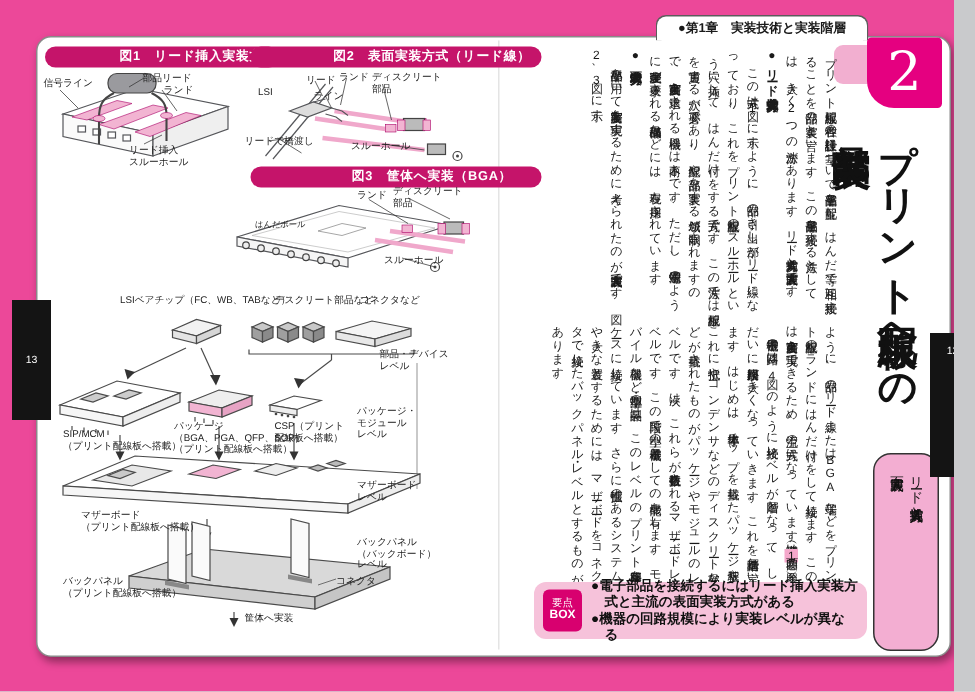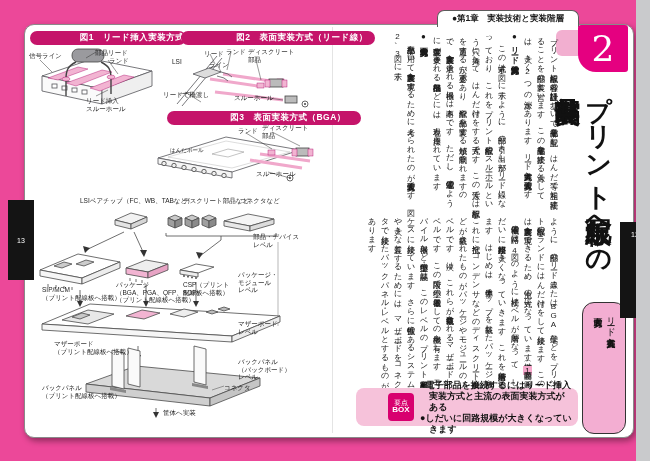--- a/index.html
+++ b/index.html
@@ -33,29 +33,29 @@
          line-height:13px;color:#1a1a1a;z-index:2;}
   #band1{left:336px;top:32px;width:224px;height:176px;}
   #band2{left:336px;top:212px;width:224px;height:176px;}
   .vband p{margin:0;}
   .vhead{font-weight:bold;}
   .hl{background:#f5a8cb;}
   
   #kpbox{position:absolute;left:356px;top:388px;width:222px;height:38px;background:#f6c2da;
          border-radius:8px;display:flex;align-items:center;gap:6px;padding:3px 6px;box-sizing:border-box;z-index:2;}
   #kpbadge{width:26px;height:28px;background:#d8006f;border-radius:4px;color:#fff;flex:0 0 auto;
-           display:flex;flex-direction:column;align-items:center;justify-content:center;line-height:1.1;margin-left:26px;}
+           display:flex;flex-direction:column;align-items:center;justify-content:center;line-height:1.1;}
   #kpbadge .b1{font-size:7px;}
   #kpbadge .b2{font-size:8px;font-weight:bold;}
   .kp-item{font-size:9px;font-weight:bold;line-height:11px;padding-left:9px;text-indent:-9px;color:#111;}
   
   .figpill{position:absolute;background:#c5146a;color:#fff;font-weight:bold;font-size:8.5px;
            border-radius:8px;display:flex;align-items:center;justify-content:center;z-index:2;letter-spacing:.5px;padding-left:48px;}
   #f1pill{left:30px;top:31px;width:108px;height:14px;}
-  #f2pill{left:181px;top:31px;width:146px;height:14px;}
+  #f2pill{left:167px;top:31px;width:146px;height:14px;}
   #f3pill{left:167px;top:111px;width:146px;height:14px;}
   #f4pill{left:113px;top:184px;width:134px;height:14px;}
   .flabel{position:absolute;font-size:6.5px;line-height:7.5px;white-space:pre-line;color:#222;z-index:3;}
   .fsvg{position:absolute;z-index:2;}
 </style>
 </head>
 <body>
 
 <div class="stage">
 
@@ -152,21 +152,21 @@
   <span class="flabel" style="left:172px;top:58px;">LSI</span>
   <span class="flabel" style="left:204px;top:50px;">リード</span>
   <span class="flabel" style="left:226px;top:48px;">ランド</span>
   <span class="flabel" style="left:248px;top:48px;">ディスクリート
 部品</span>
   <span class="flabel" style="left:209px;top:61px;">ライン</span>
   <span class="flabel" style="left:163px;top:91px;">リードで橋渡し</span>
   <span class="flabel" style="left:234px;top:94px;">スルーホール</span>
 
   <div class="figpill" id="f3pill">
-    <span>図3　表面実装方式（BGA）</span>
+    <span>図3　筐体へ実装（BGA）</span>
   </div>
   <svg class="fsvg" style="left:150px;top:130px;" width="177" height="59" viewBox="0 0 177 59">
     <g stroke="#55565a" stroke-width=".8" fill="none">
       <polygon points="8,28 76,7 150,20 82,42" fill="#fff"></polygon>
       <polygon points="18,27 76,11 140,22 82,38" stroke="#aaa" stroke-width=".4"></polygon>
       <polygon points="62,24 78,19 94,22 78,27" stroke="#888" stroke-width=".5"></polygon>
       <polygon points="8,28 8,34 82,48 82,42" fill="#f5f5f5"></polygon>
       <circle cx="14" cy="33.5" r="2.2" fill="#eee" stroke="#444"></circle>
       <circle cx="24" cy="35.5" r="2.2" fill="#eee" stroke="#444"></circle>
       <circle cx="34" cy="37.5" r="2.2" fill="#eee" stroke="#444"></circle>
@@ -321,17 +321,17 @@
     <p>　電子機器の回路は、図4のように接続レベルが階層となって、しだいに回路規模が大きくなっていきます。これを階層構造と言います。はじめは、半導体チップを搭載したパッケージ基板やこれに抵抗やコンデンサなどのディスクリート部品などが搭載されたものがパッケージやモジュールのレベルです。次は、これらが複数搭載されるマザーボードレベルです。この段階で小型の電子機器としての機能を有します。モバイル機器など小型・薄型の製品は、このレベルのプリント回路基板を複数ケースに接続しています。さらに拡張性のあるシステムや大きな装置とするためには、マザーボードをコネクタで接続したバックパネル・レベルとするものがあります。</p>
   </div>
 
   <div id="kpbox">
     <div id="kpbadge">
       <span class="b1">要点</span>
       <span class="b2">BOX</span>
     </div>
     <div id="kpitems">
       <div class="kp-item">●電子部品を接続するにはリード挿入実装方式と主流の表面実装方式がある</div>
-      <div class="kp-item">●しだいに回路規模が大きくなっていきます</div>
+      <div class="kp-item">●機器の回路規模により実装レベルが異なる</div>
     </div>
   </div>
 
 </div>
 
 </body></html>

